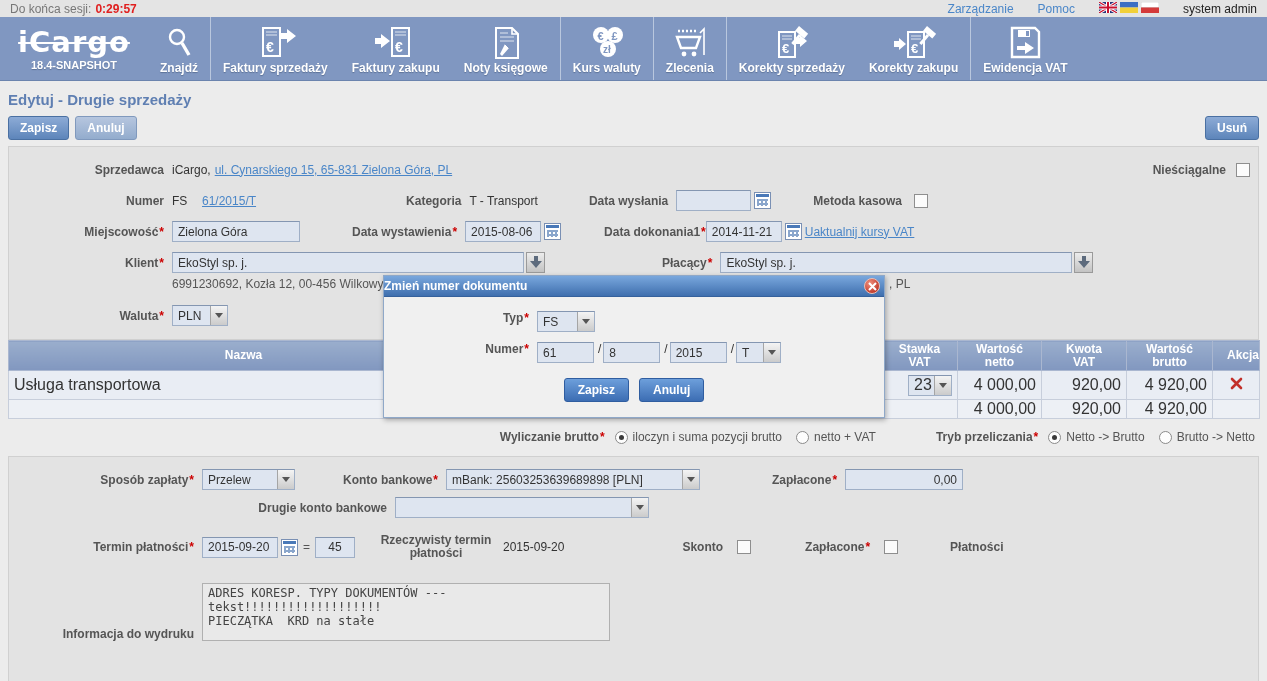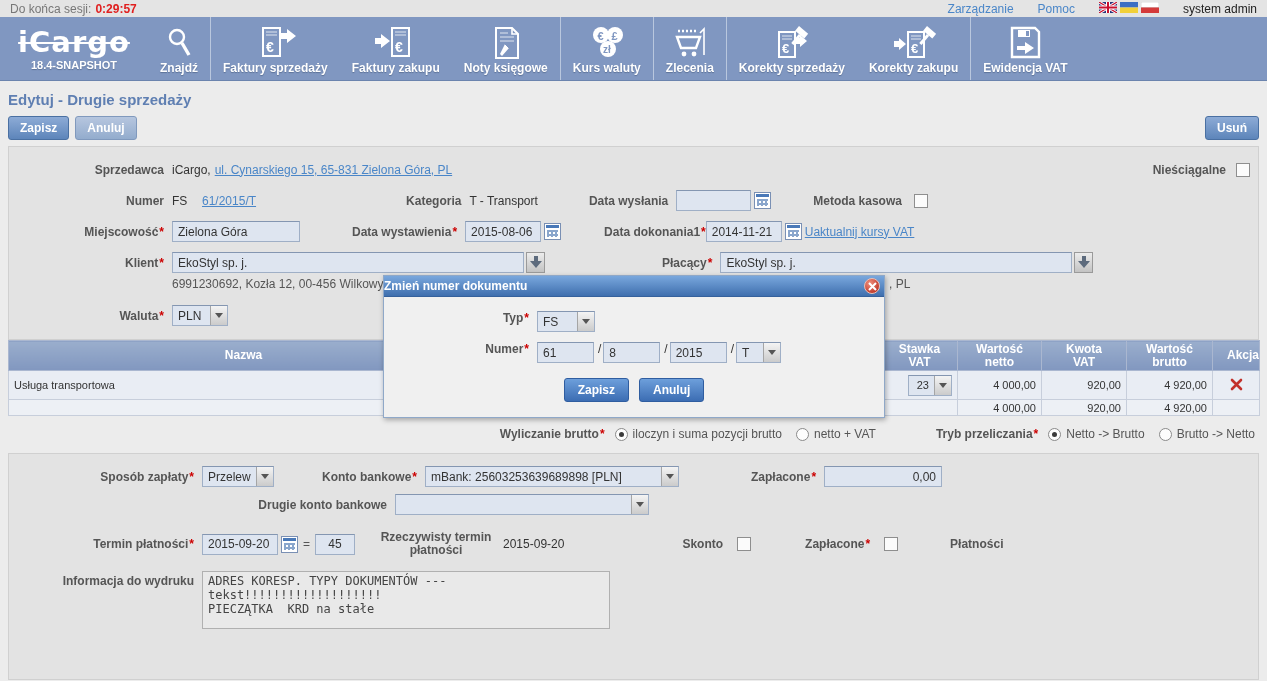--- a/index.html
+++ b/index.html
@@ -93,21 +93,21 @@
   .msep{margin:0 2px 0 4px;color:#333}
   .modal-btns{display:flex;justify-content:center;gap:10px;margin-top:15px}
   .mbtn{background:linear-gradient(#6d9fdb,#3c6db3);border:1px solid #2f5da0;border-radius:3px;color:#fff;
        font-weight:bold;padding:4px 13px;cursor:pointer;font-family:inherit;font-size:12px}
 
   
   .items-toolbar{display:flex;margin:8px 0 6px}
   table.items{border-collapse:collapse;width:1251px;table-layout:fixed}
   .items th{background:linear-gradient(#9aaecd,#8197bf);color:#fff;font-weight:bold;border:1px solid #aab7d0;
        height:30px;padding:1px 14px;font-size:12px;line-height:13px;overflow:hidden}
-  .items td{background:#e9edf4;border:1px solid #c7cedb;height:29px;padding:0 5px;font-size:11px;overflow:hidden;position:relative}
+  .items td{background:#e9edf4;border:1px solid #c7cedb;height:29px;padding:0 5px;font-size:16px;overflow:hidden;position:relative}
   .items tr.sum td{height:16px;background:#edf0f5}
   .magnifier{position:absolute;right:4px;top:8px}
 
   .calcrow{display:flex;align-items:center;margin-top:11px;justify-content:flex-end;padding-right:4px}
   .calcrow .flabel{margin-right:10px}
   .opt{display:flex;align-items:center;gap:5px;margin-right:14px;color:#555}
 
   .fieldset2{margin-top:12px;padding-bottom:50px}
   textarea.tarea{width:408px;height:58px;background:#e9e9e9;border:1px solid #b0b0b0;
        font-family:"DejaVu Sans Mono",monospace;font-size:12px;color:#444;padding:2px 5px;resize:none;margin-left:8px}
@@ -424,21 +424,21 @@
       </span>
     <span class="opt" style="margin-right:0">
         <span class="radio"></span>
         <span>Brutto -&gt; Netto</span>
       </span>
   </div>
 
   <div class="fieldset fieldset2">
     <div class="frow">
       <span class="flabel w185"><span>Sposób zapłaty</span><span class="star">*</span></span>
-      <span class="selectbox" style="width:72px;margin-left:8px">
+      <span class="selectbox" style="width:93px;margin-left:8px">
           <span class="sval">Przelew</span>
           <span class="sbtn">
             <span class="chev"></span>
           </span>
         </span>
       <span class="flabel" style="margin-left:48px"><span>Konto bankowe</span><span class="star">*</span></span>
       <span class="selectbox" style="width:254px;margin-left:8px">
           <span class="sval">mBank: 25603253639689898 [PLN]</span>
           <span class="sbtn">
             <span class="chev"></span>
@@ -463,21 +463,21 @@
       <span style="margin:0 5px;color:#555">=</span>
       <input class="tinput ctr" style="width: 40px;" value="45">
       <span class="lbl2" style="margin-left:22px">Rzeczywisty termin płatności</span>
       <span class="fval">2015-09-20</span>
       <span class="flabel" style="margin-left:118px">Skonto</span>
       <span class="checkbox" style="margin-left:14px"></span>
       <span class="flabel" style="margin-left:54px"><span>Zapłacone</span><span class="star">*</span></span>
       <span class="checkbox" style="margin-left:14px"></span>
       <span class="flabel" style="margin-left:52px">Płatności</span>
     </div>
-    <div class="frow" style="margin-top:14px;align-items:flex-start">
+    <div class="frow" style="margin-top:23px;align-items:flex-end">
       <span class="flabel w185" style="padding-top:3px">Informacja do wydruku</span>
       <textarea class="tarea" style="">ADRES KORESP. TYPY DOKUMENTÓW ---tekst!!!!!!!!!!!!!!!!!!!
 PIECZĄTKA  KRD na stałe</textarea>
     </div>
   </div>
 </div>
 
 <div class="modal">
   <div class="modal-title">
     <span>Zmień numer dokumentu</span>

